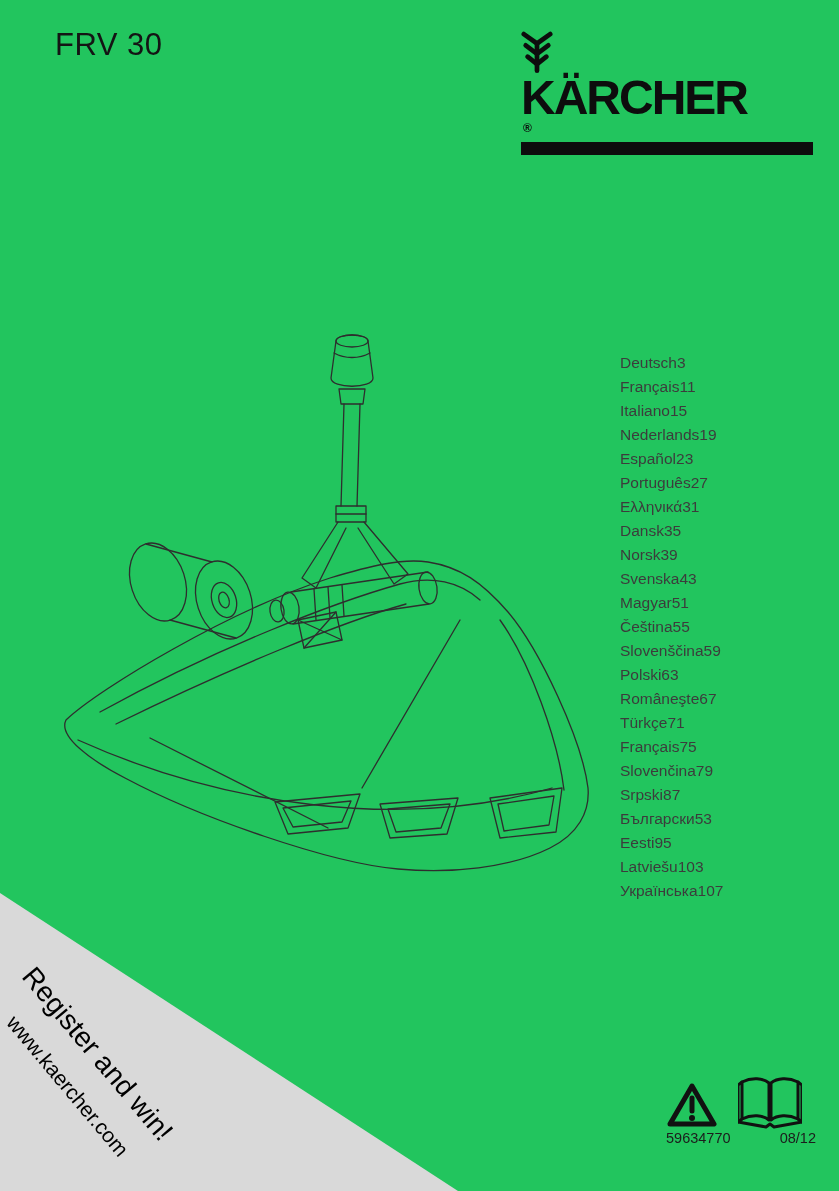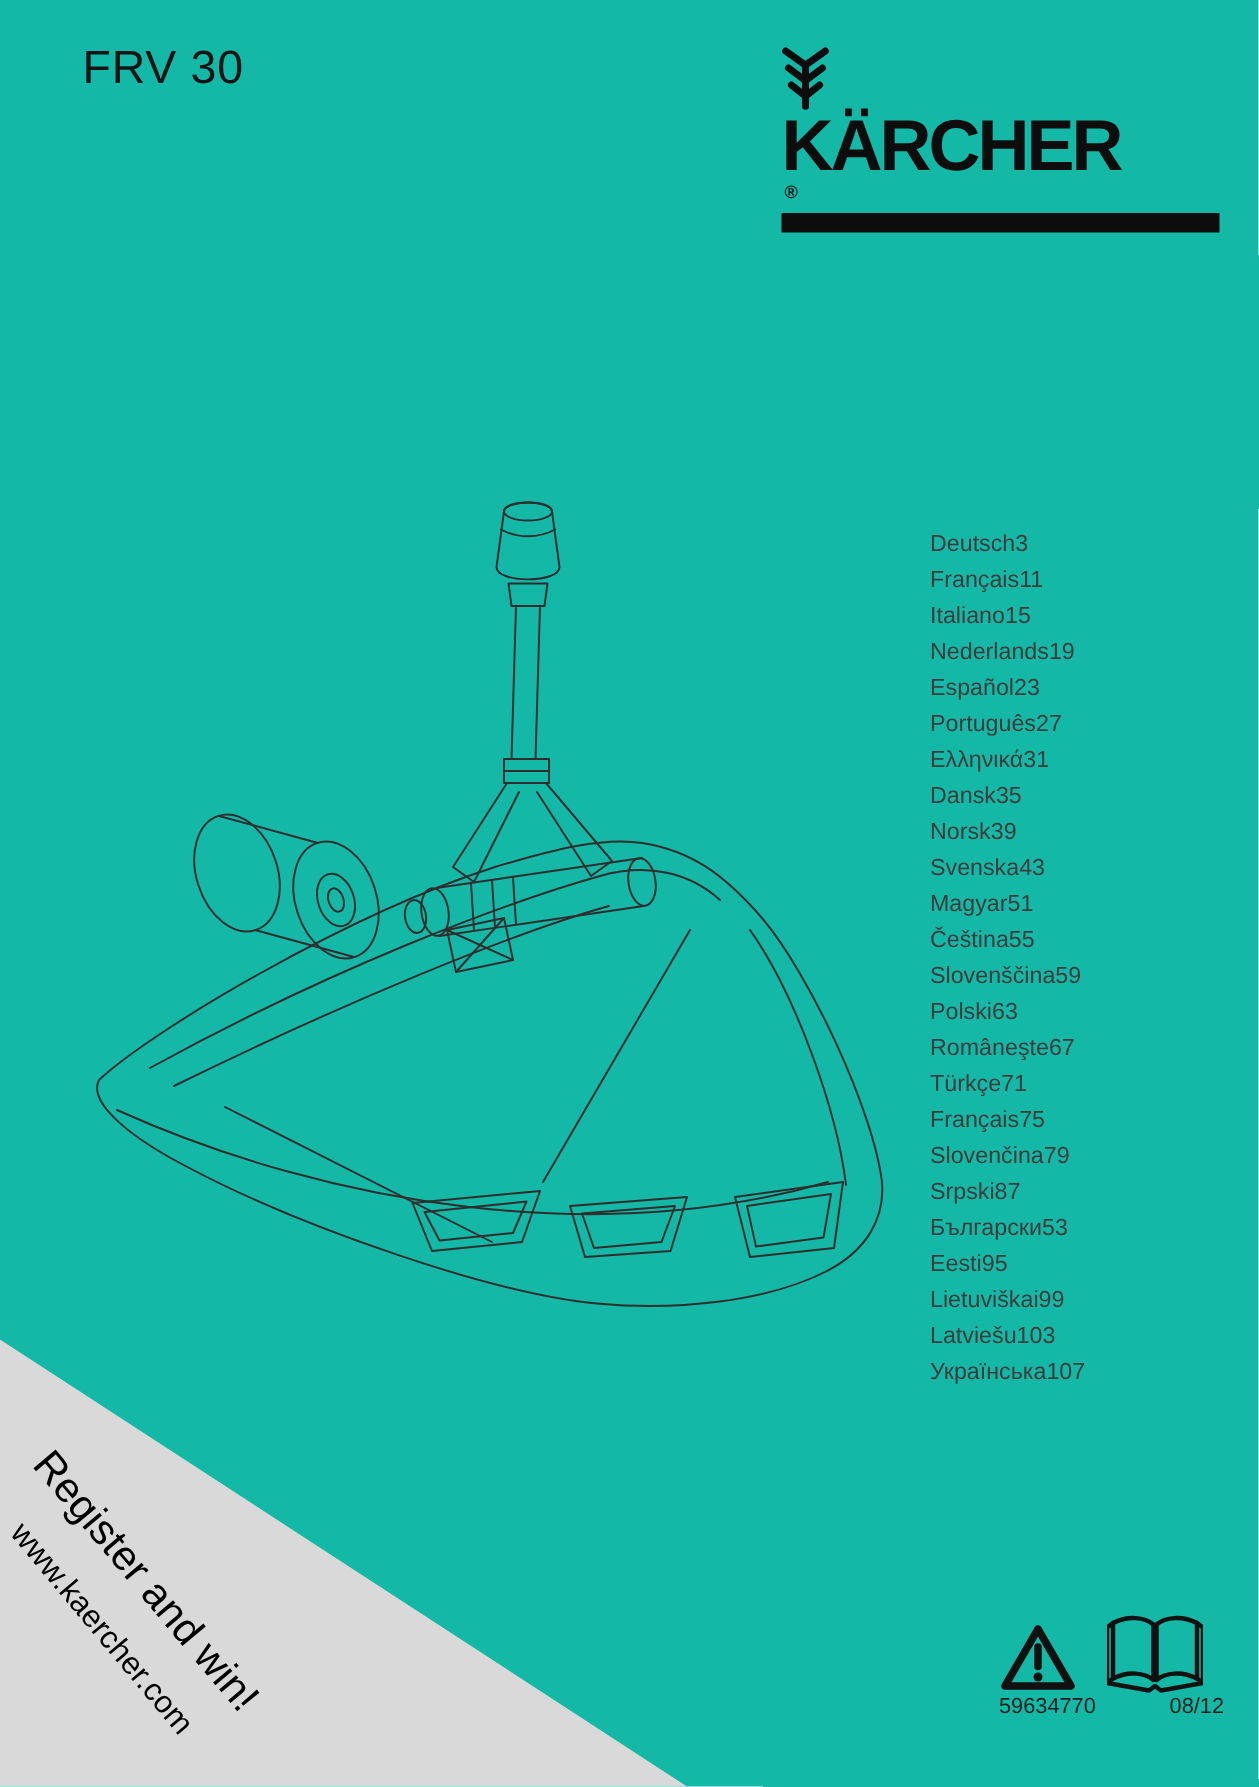--- a/index.html
+++ b/index.html
@@ -1,16 +1,16 @@
 <!DOCTYPE html>
 <html><head>
 <meta charset="utf-8">
 <style>
   html,body{margin:0;padding:0;background:#ffffff;}
-  .page{position:relative;width:839px;height:1191px;background:#14b8a6;overflow:hidden;
+  .page{position:relative;width:839px;height:1191px;background:#22c55e;overflow:hidden;
         font-family:"Liberation Sans",sans-serif;color:#161616;}
 
   
   .model{position:absolute;left:55px;top:27px;font-size:31px;letter-spacing:.5px;color:#141414;}
   .brand{position:absolute;left:521px;top:28px;width:292px;}
   .brandrow{display:flex;align-items:flex-start;flex-direction:column;}
   .brandicon{width:32px;height:46px;margin-right:5px;flex:0 0 auto;}
   .brandicon path{fill:none;stroke:#0d0d0d;stroke-width:5;stroke-linecap:round;stroke-linejoin:round;}
   .brandname{font-size:48px;font-weight:bold;letter-spacing:-2px;line-height:48px;color:#0d0d0d;white-space:nowrap;}
   .reg{font-size:12px;font-weight:bold;line-height:12px;margin-left:2px;color:#0d0d0d;}
@@ -193,24 +193,20 @@
         <span class="toc-lang">Srpski</span>
         <span class="toc-page">87</span>
       </div>
       <div class="toc-row">
         <span class="toc-lang">Български</span>
         <span class="toc-page">53</span>
       </div>
       <div class="toc-row">
         <span class="toc-lang">Eesti</span>
         <span class="toc-page">95</span>
-      </div>
-      <div class="toc-row">
-        <span class="toc-lang">Lietuviškai</span>
-        <span class="toc-page">99</span>
       </div>
       <div class="toc-row">
         <span class="toc-lang">Latviešu</span>
         <span class="toc-page">103</span>
       </div>
       <div class="toc-row">
         <span class="toc-lang">Українська</span>
         <span class="toc-page">107</span>
       </div>
     </div>

